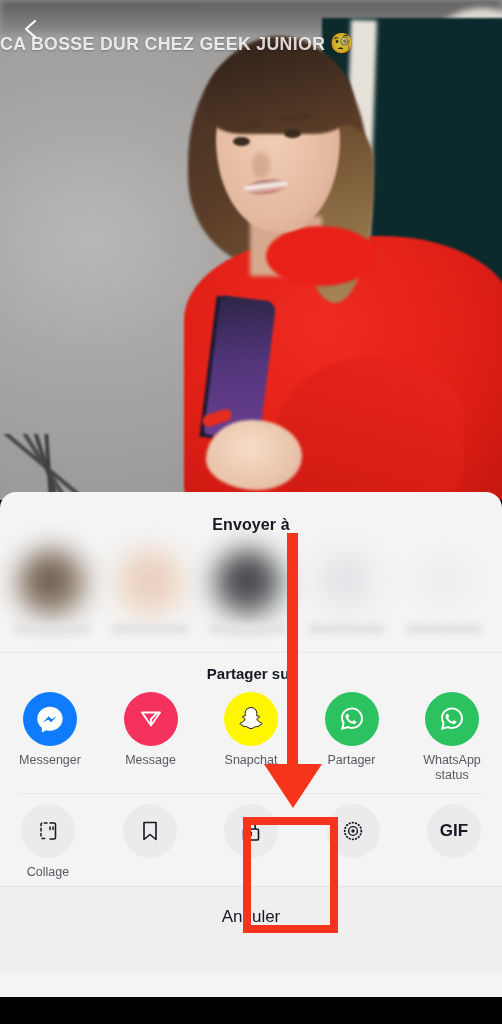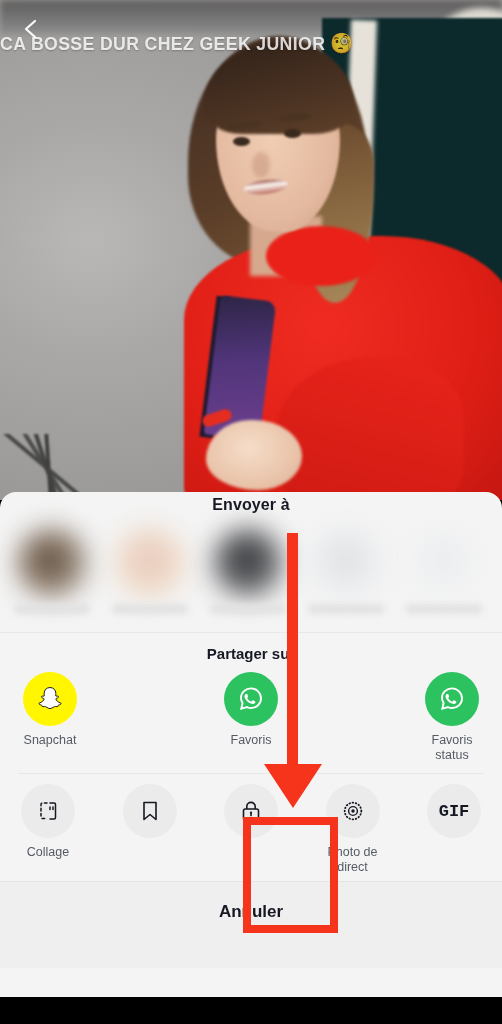--- a/index.html
+++ b/index.html
@@ -174,21 +174,21 @@
     width: 502px; height: 532px;
     background: #f4f4f4;
     border-radius: 16px 16px 0 0;
     overflow: hidden;
   }
   .sheet-title {
     text-align: center;
     font-size: 16px;
     color: #161823;
     font-weight: 600;
-    padding-top: 4px;
+    padding-top: 24px;
     letter-spacing: .1px;
   }
   .contacts-row {
     display: flex; align-items: flex-start;
     padding: 14px 14px 0 14px;
     gap: 22px;
     height: 118px;
   }
   .contact { width: 76px; text-align: center; }
   .contact .av {
@@ -251,21 +251,21 @@
   .cancel-sep { height: 1px; background: #e4e4e4; }
   .cancel {
     height: 86px;
     background: #efefef;
     display: flex; align-items: flex-start; justify-content: center;
     padding-top: 20px;
   }
   .cancel span {
     font-size: 17px;
     color: #161823;
-    font-weight: 700;
+    font-weight: 400;
   }
 
   
   .arrow-shaft {
     position: absolute;
     left: 287px; top: 533px;
     width: 11px; height: 243px;
     background: #f5341b;
     z-index: 50;
   }
@@ -359,49 +359,67 @@
       </div>
     </div>
 
     <div class="divider full"></div>
 
     <div class="section-title">Partager sur</div>
 
     <div class="icon-row">
 
 
-
+      <div class="tile">
+        <div class="circle" style="background:#0f7bff">
+          <svg width="38" height="38" viewBox="0 0 36 36">
+            <path d="M18 6.5C11.3 6.5 6 11.5 6 17.8c0 3.5 1.7 6.6 4.3 8.7v4.3l4-2.2c1.1.3 2.4.5 3.7.5 6.7 0 12-5 12-11.3S24.7 6.5 18 6.5z" fill="#ffffff"></path>
+            <path d="M11.3 21.2l5.4-5.7 2.7 2.8 4.9-2.8-5.3 5.6-2.7-2.7z" fill="#0f7bff"></path>
+          </svg>
+        </div>
+        <div class="lbl">Messenger</div>
+      </div>
+
+      <div class="tile">
+        <div class="circle" style="background:#f4325d">
+          <svg width="32" height="32" viewBox="0 0 32 32" fill="none" stroke="#fff" stroke-width="1.9" stroke-linejoin="round">
+            <path d="M7 9.5h18l-9 13z"></path>
+            <path d="M16 22.5l0-6.5 6-6"></path>
+          </svg>
+        </div>
+        <div class="lbl">Message</div>
+      </div>
 
       <div class="tile">
         <div class="circle" style="background:#fff600">
           <svg width="34" height="34" viewBox="0 0 32 32">
             <path d="M16 5.2c3.4 0 5.5 2.4 5.5 5.6 0 .9-.1 1.8-.1 2.3.3.2.9.3 1.4.1.5-.2 1.1.1 1.2.6.1.5-.2.9-.9 1.2-.7.3-1.6.5-1.6 1 0 .4.5 1.2 1.4 2.1.9.9 2 1.4 2.9 1.6.5.1.7.4.6.8-.1.5-.9.9-2.2 1.1-.3 0-.5.3-.5.6-.1.4-.2.8-.4.9-.3.2-1.1 0-1.9 0-.9 0-1.7.2-2.5.8-.8.6-1.6 1.1-2.9 1.1s-2.1-.5-2.9-1.1c-.8-.6-1.6-.8-2.5-.8-.8 0-1.6.2-1.9 0-.2-.1-.3-.5-.4-.9 0-.3-.2-.6-.5-.6-1.3-.2-2.1-.6-2.2-1.1-.1-.4.1-.7.6-.8.9-.2 2-.7 2.9-1.6.9-.9 1.4-1.7 1.4-2.1 0-.5-.9-.7-1.6-1-.7-.3-1-.7-.9-1.2.1-.5.7-.8 1.2-.6.5.2 1.1.1 1.4-.1 0-.5-.1-1.4-.1-2.3 0-3.2 2.1-5.6 5.5-5.6z" fill="#ffffff" stroke="#111111" stroke-width="0.9"></path>
           </svg>
         </div>
         <div class="lbl">Snapchat</div>
       </div>
 
       <div class="tile">
         <div class="circle" style="background:#2cc25f">
           <svg width="34" height="34" viewBox="0 0 32 32">
             <path d="M16 6c-5.2 0-9.4 4-9.4 9 0 1.8.5 3.4 1.5 4.8L6.9 25l5.4-1.4c1.2.6 2.5.9 3.7.9 5.2 0 9.4-4 9.4-9s-4.2-9.5-9.4-9.5z" fill="none" stroke="#ffffff" stroke-width="1.8"></path>
             <path d="M12.6 11.7c-.2-.5-.4-.5-.6-.5h-.5c-.2 0-.5.1-.7.4-.2.3-.9.9-.9 2.1s.9 2.4 1 2.6c.1.2 1.7 2.8 4.3 3.8 2.1.8 2.6.7 3 .6.5-.1 1.5-.6 1.7-1.2.2-.6.2-1.1.2-1.2-.1-.1-.2-.2-.5-.3-.2-.1-1.5-.7-1.7-.8-.2-.1-.4-.1-.6.1-.2.3-.6.8-.8 1-.1.2-.3.2-.5.1-.2-.1-1.1-.4-2.1-1.3-.8-.7-1.3-1.6-1.4-1.8-.1-.2 0-.4.1-.5l.4-.4c.1-.2.2-.3.2-.5.1-.2 0-.3 0-.5-.1-.1-.5-1.3-.6-1.8z" fill="#ffffff"></path>
           </svg>
         </div>
-        <div class="lbl">Favoris</div>
+        <div class="lbl">Partager</div>
       </div>
 
       <div class="tile">
         <div class="circle" style="background:#2cc25f">
           <svg width="34" height="34" viewBox="0 0 32 32">
             <path d="M16 6c-5.2 0-9.4 4-9.4 9 0 1.8.5 3.4 1.5 4.8L6.9 25l5.4-1.4c1.2.6 2.5.9 3.7.9 5.2 0 9.4-4 9.4-9s-4.2-9.5-9.4-9.5z" fill="none" stroke="#ffffff" stroke-width="1.8"></path>
             <path d="M12.6 11.7c-.2-.5-.4-.5-.6-.5h-.5c-.2 0-.5.1-.7.4-.2.3-.9.9-.9 2.1s.9 2.4 1 2.6c.1.2 1.7 2.8 4.3 3.8 2.1.8 2.6.7 3 .6.5-.1 1.5-.6 1.7-1.2.2-.6.2-1.1.2-1.2-.1-.1-.2-.2-.5-.3-.2-.1-1.5-.7-1.7-.8-.2-.1-.4-.1-.6.1-.2.3-.6.8-.8 1-.1.2-.3.2-.5.1-.2-.1-1.1-.4-2.1-1.3-.8-.7-1.3-1.6-1.4-1.8-.1-.2 0-.4.1-.5l.4-.4c.1-.2.2-.3.2-.5.1-.2 0-.3 0-.5-.1-.1-.5-1.3-.6-1.8z" fill="#ffffff"></path>
           </svg>
         </div>
-        <div class="lbl">Favoris status</div>
+        <div class="lbl">WhatsApp status</div>
       </div>
 
     </div>
 
     <div class="divider"></div>
 
     <div class="bottom-row">
 
 
       <div class="tile">
@@ -435,26 +453,25 @@
       </div>
 
       <div class="tile">
         <div class="circle grey-circle">
           <svg width="30" height="30" viewBox="0 0 30 30" fill="none" stroke="#161823" stroke-width="1.4">
             <circle cx="15" cy="15" r="4.4"></circle>
             <circle cx="15" cy="15" r="1.7" fill="#161823" stroke="none"></circle>
             <circle cx="15" cy="15" r="8.3" stroke-dasharray="0.6 2.6" stroke-linecap="round" stroke-width="1.8"></circle>
           </svg>
         </div>
-        <div class="lbl">Photo de direct</div>
       </div>
 
       <div class="tile">
         <div class="circle grey-circle">
-          <span style="font-size:17px;font-weight:700;color:#161823;font-family:Liberation Mono, monospace;">GIF</span>
+          <span style="font-size:17px;font-weight:700;color:#161823;font-family:Liberation Sans, sans-serif;">GIF</span>
         </div>
       </div>
 
     </div>
 
     <div class="cancel-sep"></div>
     <div class="cancel">
       <span>Annuler</span>
     </div>
   </div>

